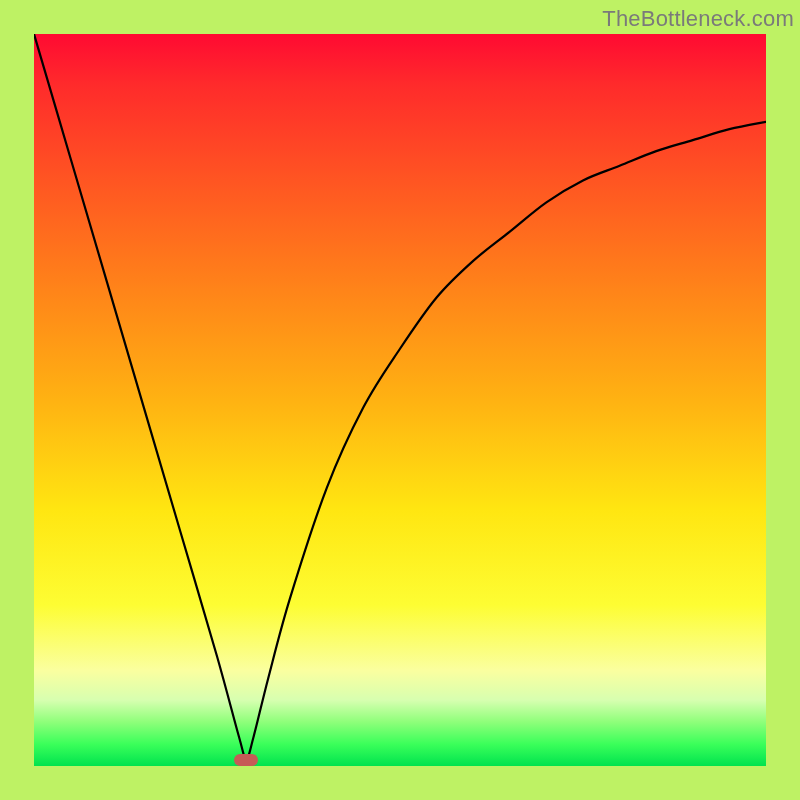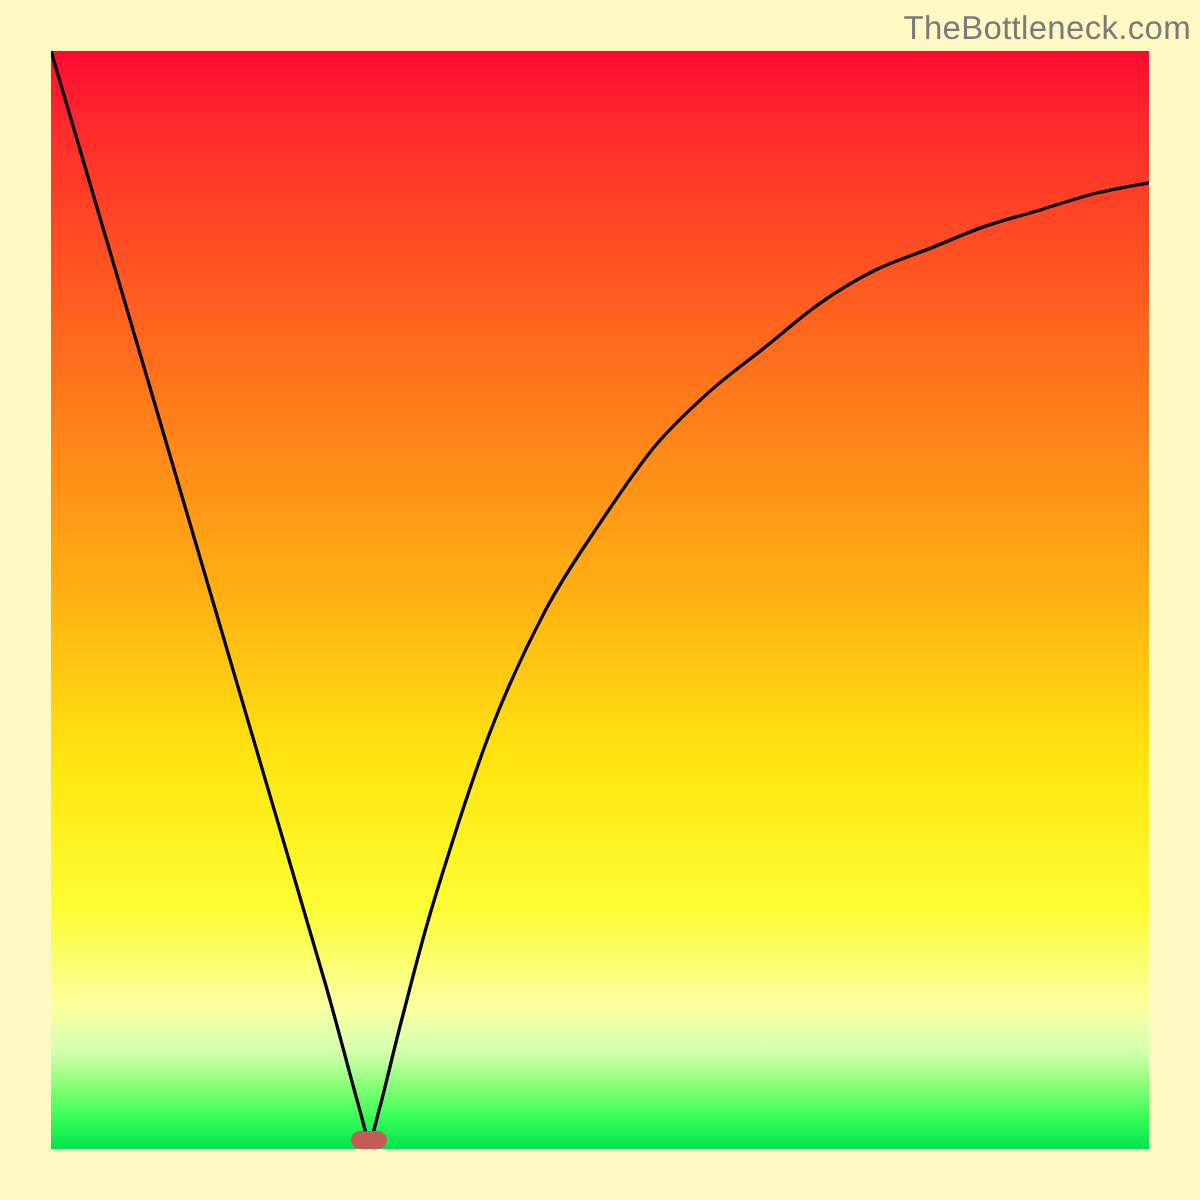--- a/index.html
+++ b/index.html
@@ -10,21 +10,21 @@
     background: #000;
     overflow: hidden;
     font-family: Arial, Helvetica, sans-serif;
   }
   .frame {
     position: absolute;
     top: 0;
     left: 0;
     width: 800px;
     height: 800px;
-    background: #fef9c3;
+    background: #bef264;
   }
   .plot-area {
     position: absolute;
     top: 34px;
     left: 34px;
     width: 732px;
     height: 732px;
     background: linear-gradient(
       to bottom,
       #ff0a32 0%,

